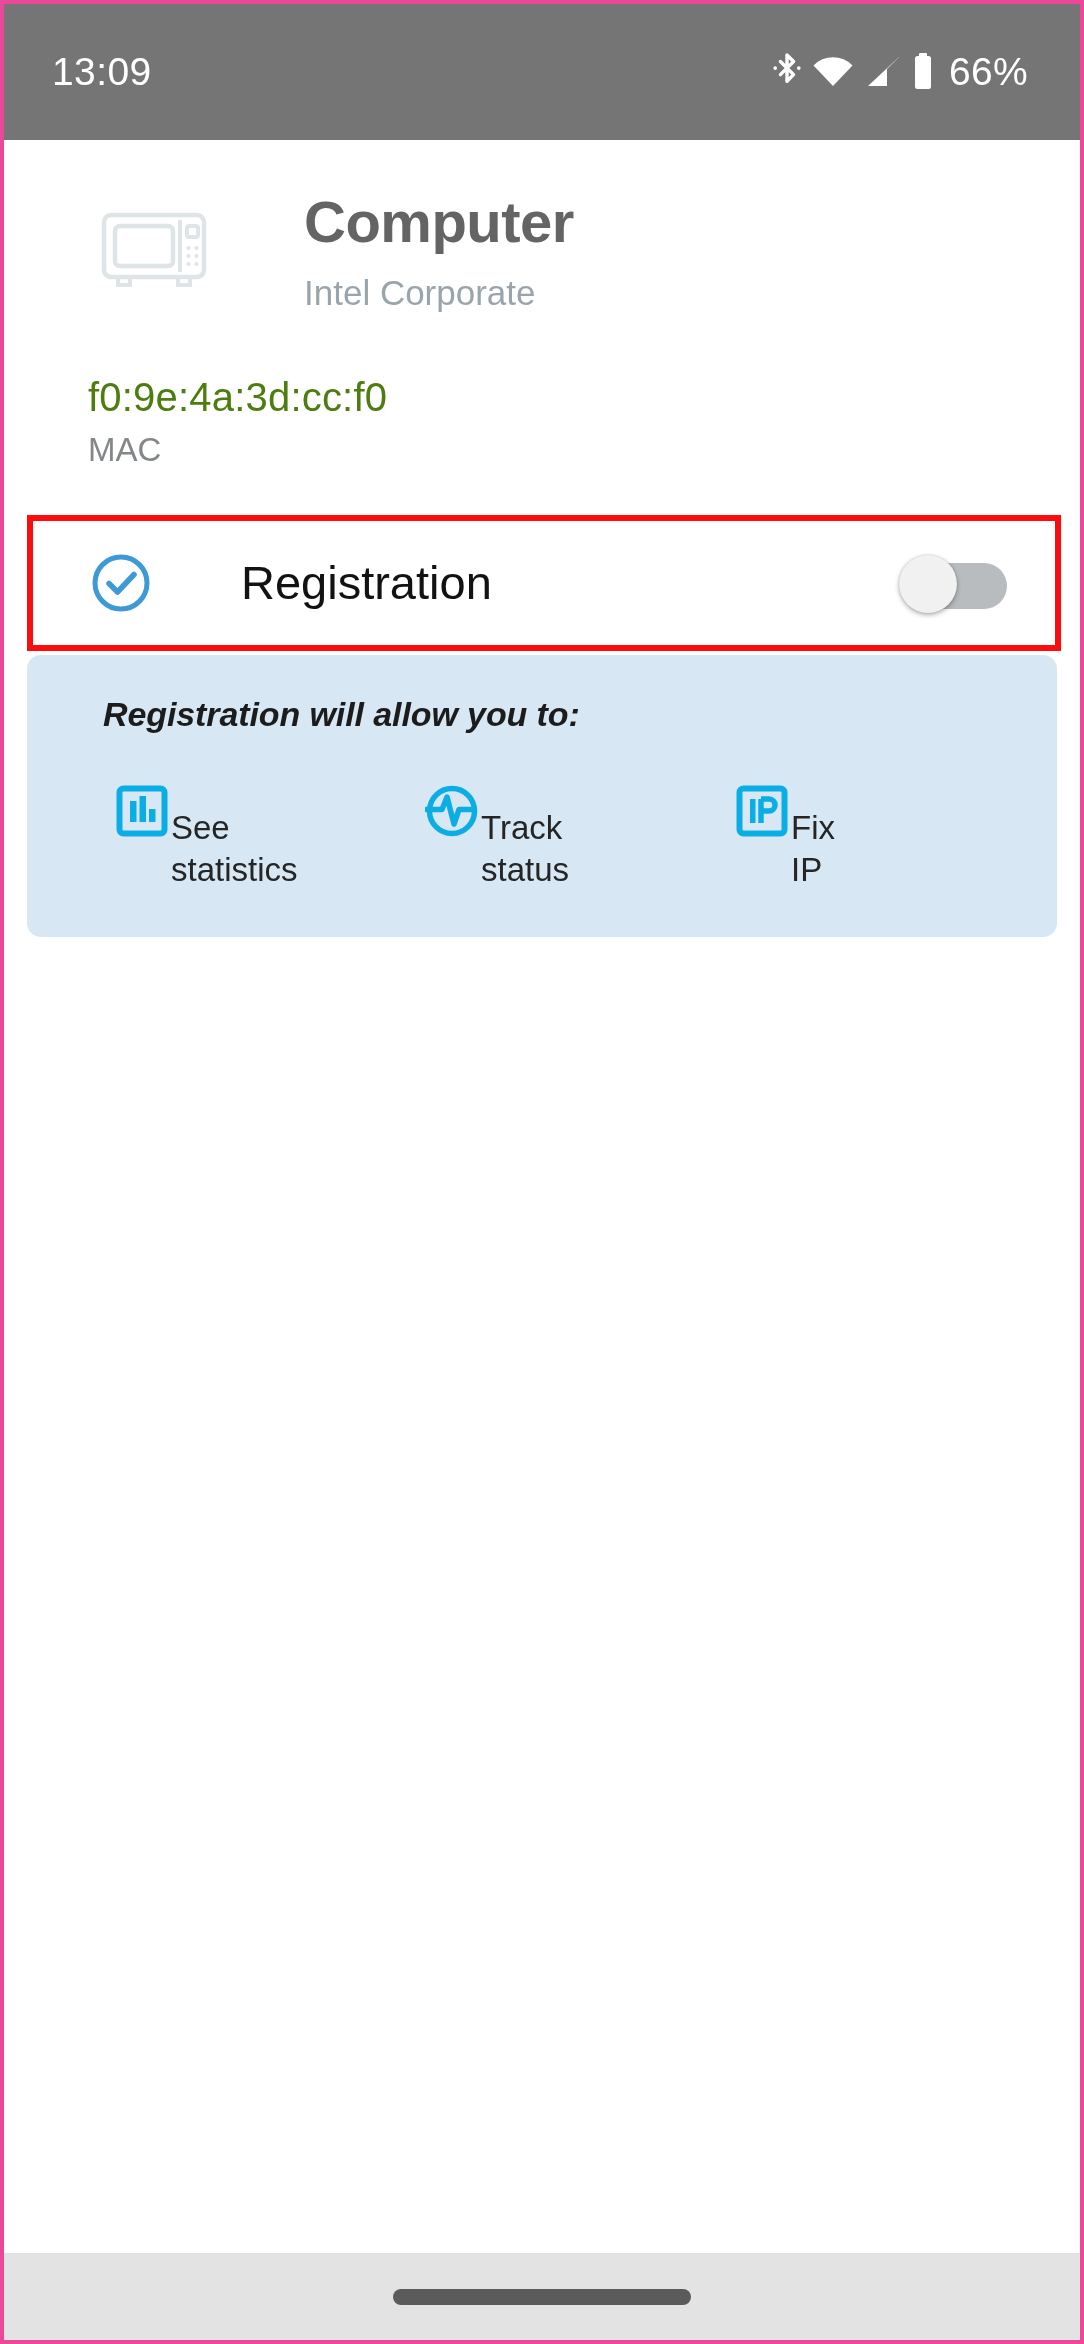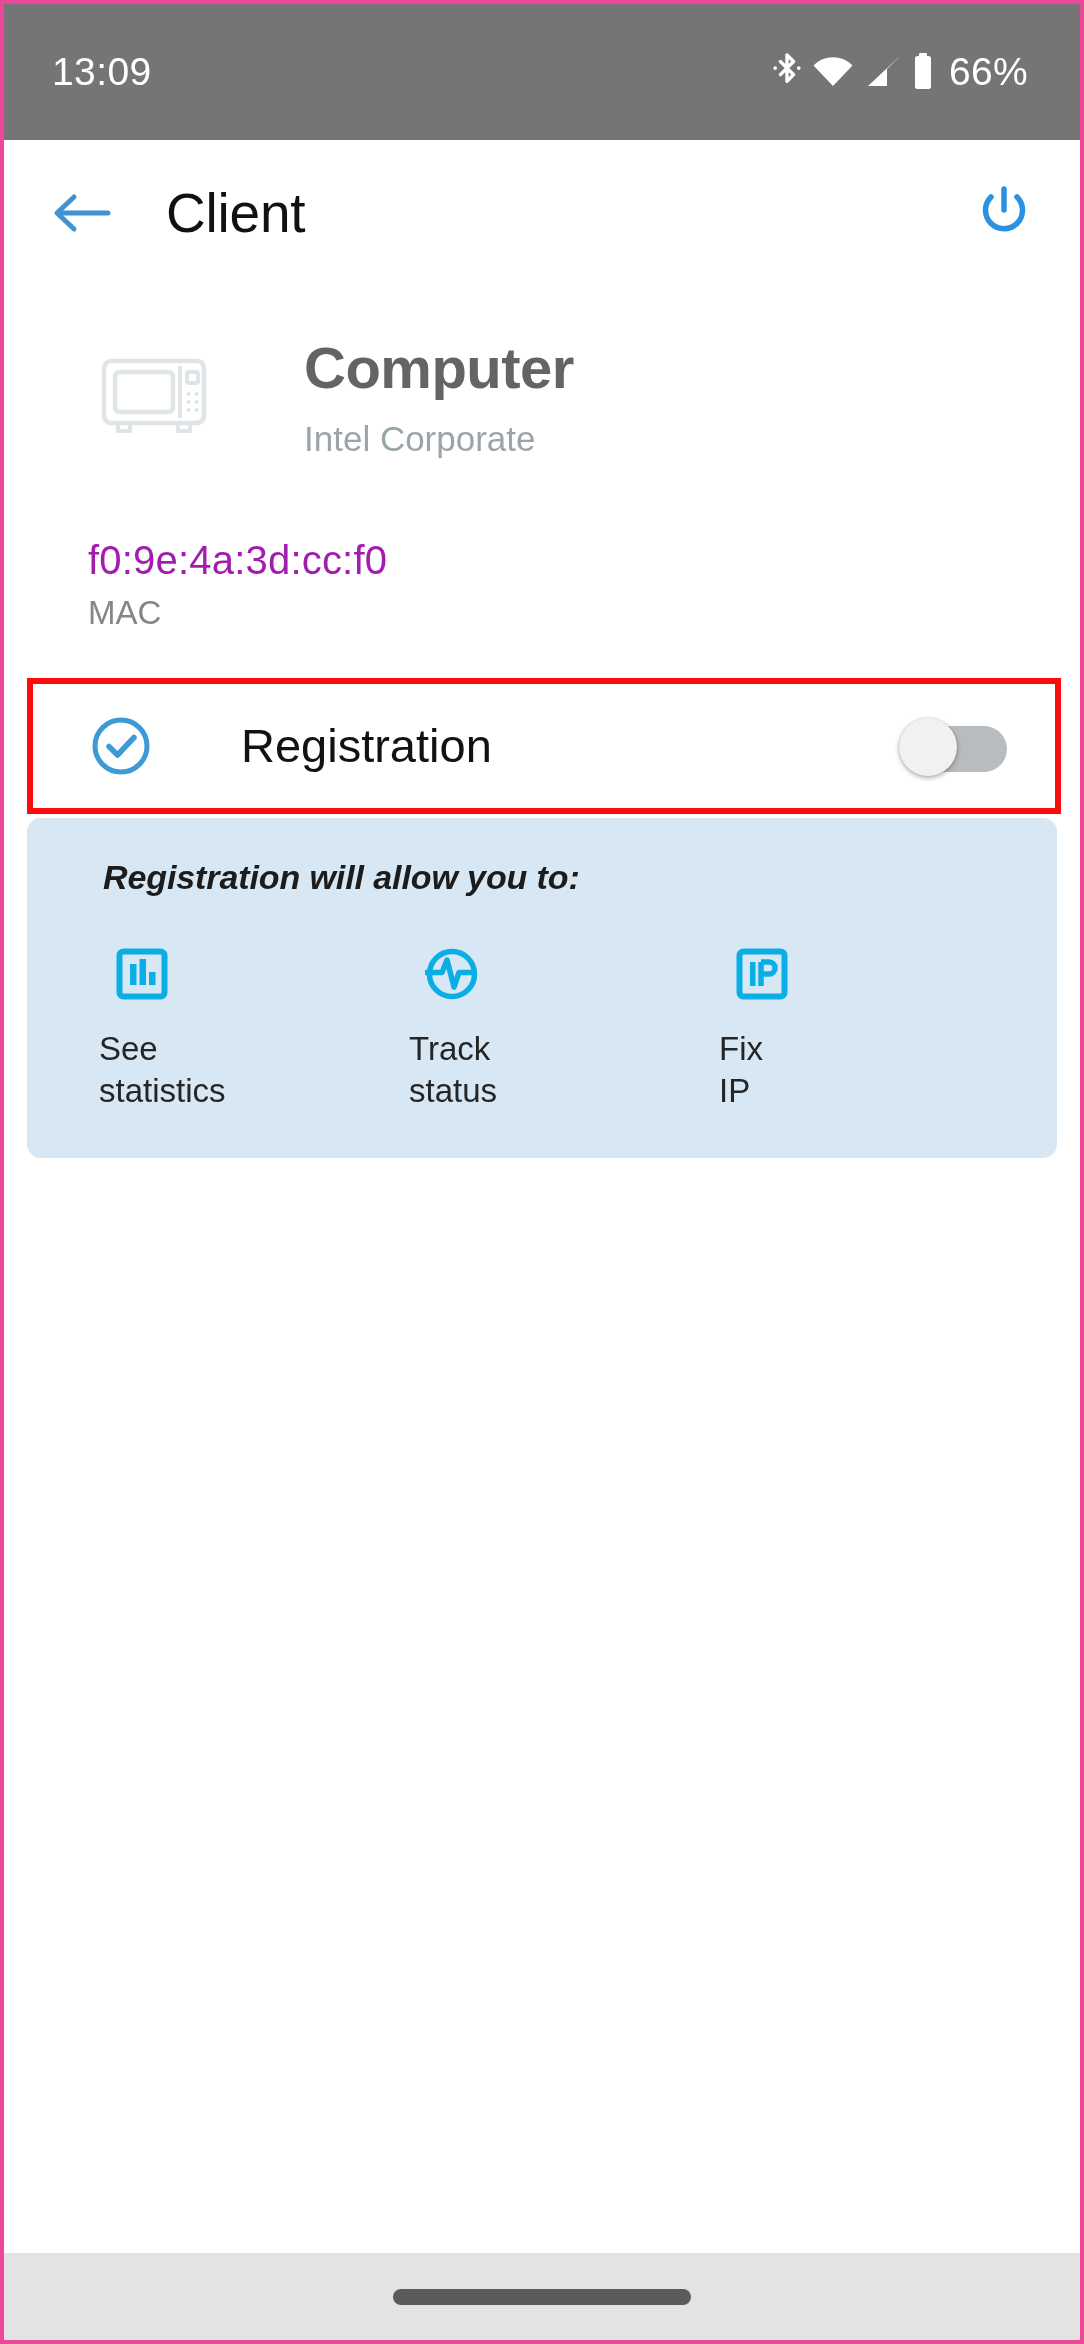--- a/index.html
+++ b/index.html
@@ -128,24 +128,23 @@
     margin-top: 20px;
     font-weight: 400;
   }
 
   
   #mac-block {
     padding: 62px 0 0 84px;
   }
   #mac-value {
     font-size: 40px;
-    color: #a21caf;
+    color: #4d7c0f;
     font-weight: 400;
     letter-spacing: 0.2px;
-    margin-top: 17px;
   }
   #mac-label {
     font-size: 33px;
     color: #83878a;
     margin-top: 11px;
   }
 
   
   #registration-zone {
     position: relative;
@@ -233,21 +232,21 @@
     font-style: italic;
   }
   #feature-grid {
     display: flex;
     margin-top: 48px;
     padding: 0 28px 0 72px;
   }
   .feature-cell {
     flex: 1 1 0;
     display: flex;
-    flex-direction: column;
+    flex-direction: row;
     align-items: flex-start;
   }
   .feature-icon {
     width: 58px;
     height: 58px;
     display: flex;
     align-items: center;
     justify-content: center;
     margin-left: 14px;
   }
@@ -313,35 +312,20 @@
       <span class="sicon">
         <svg width="24" height="40" viewBox="0 0 24 40">
           <rect x="8" y="1" width="8" height="4" rx="1" fill="#ffffff"></rect>
           <rect x="4" y="4" width="16" height="33" rx="2.5" fill="#ffffff"></rect>
         </svg>
       </span>
       <span id="battery-pct">66%</span>
     </div>
   </div>
 
-  <div id="app-bar">
-    <div id="back-button">
-      <svg width="60" height="48" viewBox="0 0 60 48">
-        <path d="M56 24 L6 24 M22 8 L5 24 L22 40" fill="none" stroke="#3d93d6" stroke-width="5" stroke-linecap="round" stroke-linejoin="round"></path>
-      </svg>
-    </div>
-    <div id="app-title">Client</div>
-    <div id="app-bar-spacer"></div>
-    <div id="power-button">
-      <svg width="54" height="58" viewBox="0 0 54 58">
-        <path d="M27 5 L27 26" fill="none" stroke="#2a92e0" stroke-width="5.5" stroke-linecap="round"></path>
-        <path d="M14 13 A18.5 18.5 0 1 0 40 13" fill="none" stroke="#2a92e0" stroke-width="5.5" stroke-linecap="round"></path>
-      </svg>
-    </div>
-  </div>
 
   <div id="device-hero">
     <div id="device-icon-wrap">
       <svg width="108" height="80" viewBox="0 0 108 80">
         <rect x="4" y="5" width="100" height="62" rx="7" fill="none" stroke="#dfe4e6" stroke-width="4.5"></rect>
         <rect x="15" y="16" width="58" height="40" rx="5" fill="none" stroke="#dfe4e6" stroke-width="4.5"></rect>
         <line x1="80" y1="10" x2="80" y2="62" stroke="#dfe4e6" stroke-width="4"></line>
         <rect x="87" y="16" width="11" height="11" rx="2" fill="none" stroke="#dfe4e6" stroke-width="4"></rect>
         <circle cx="88.5" cy="38" r="2.1" fill="#dfe4e6"></circle>
         <circle cx="96.5" cy="38" r="2.1" fill="#dfe4e6"></circle>

